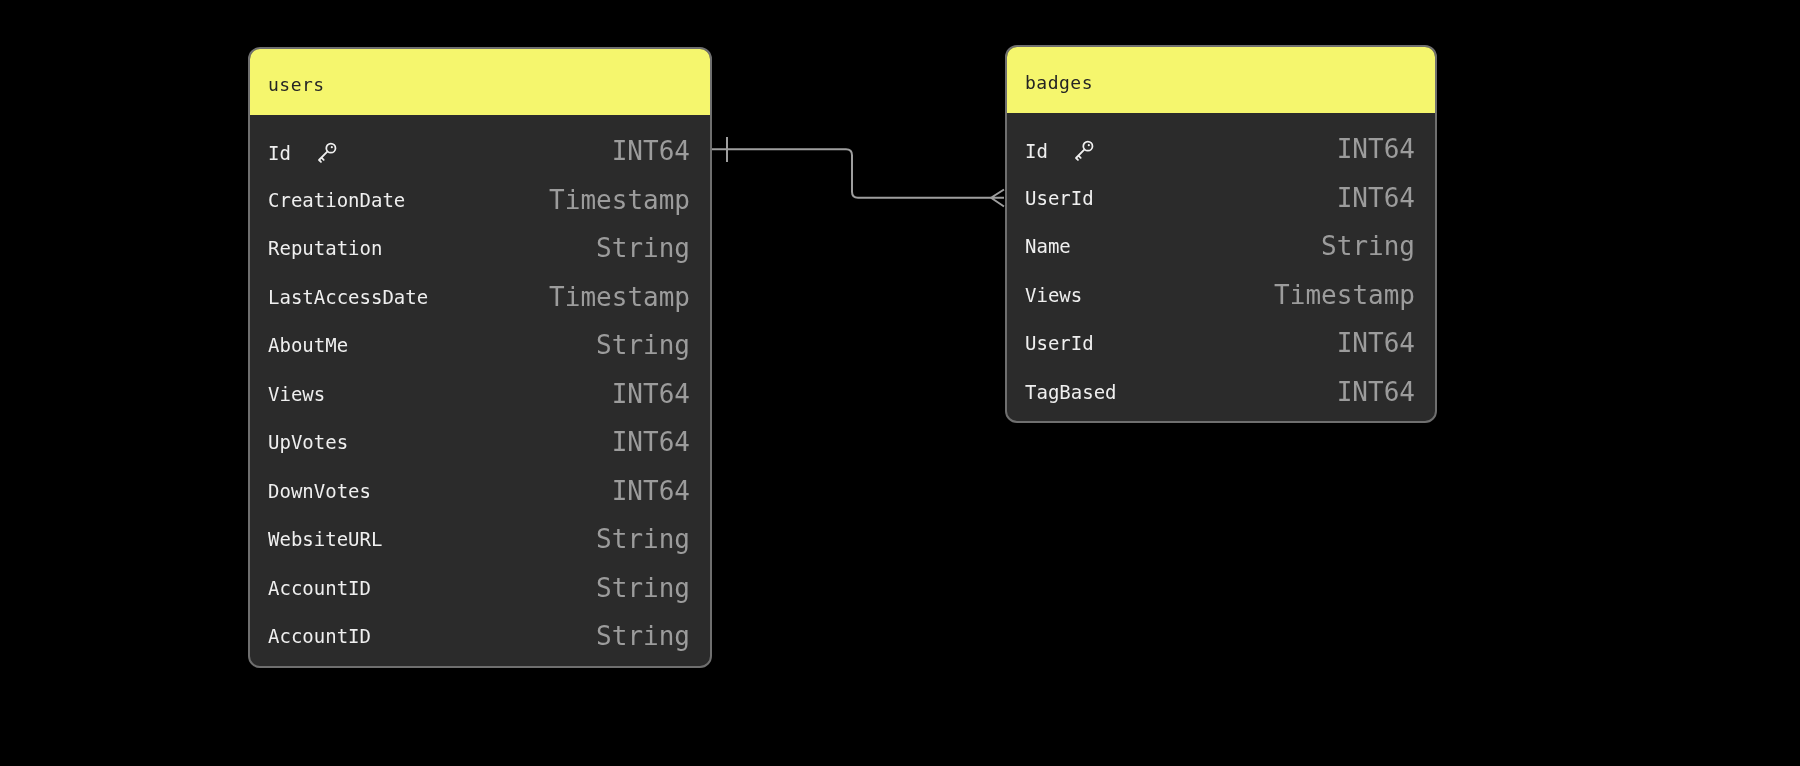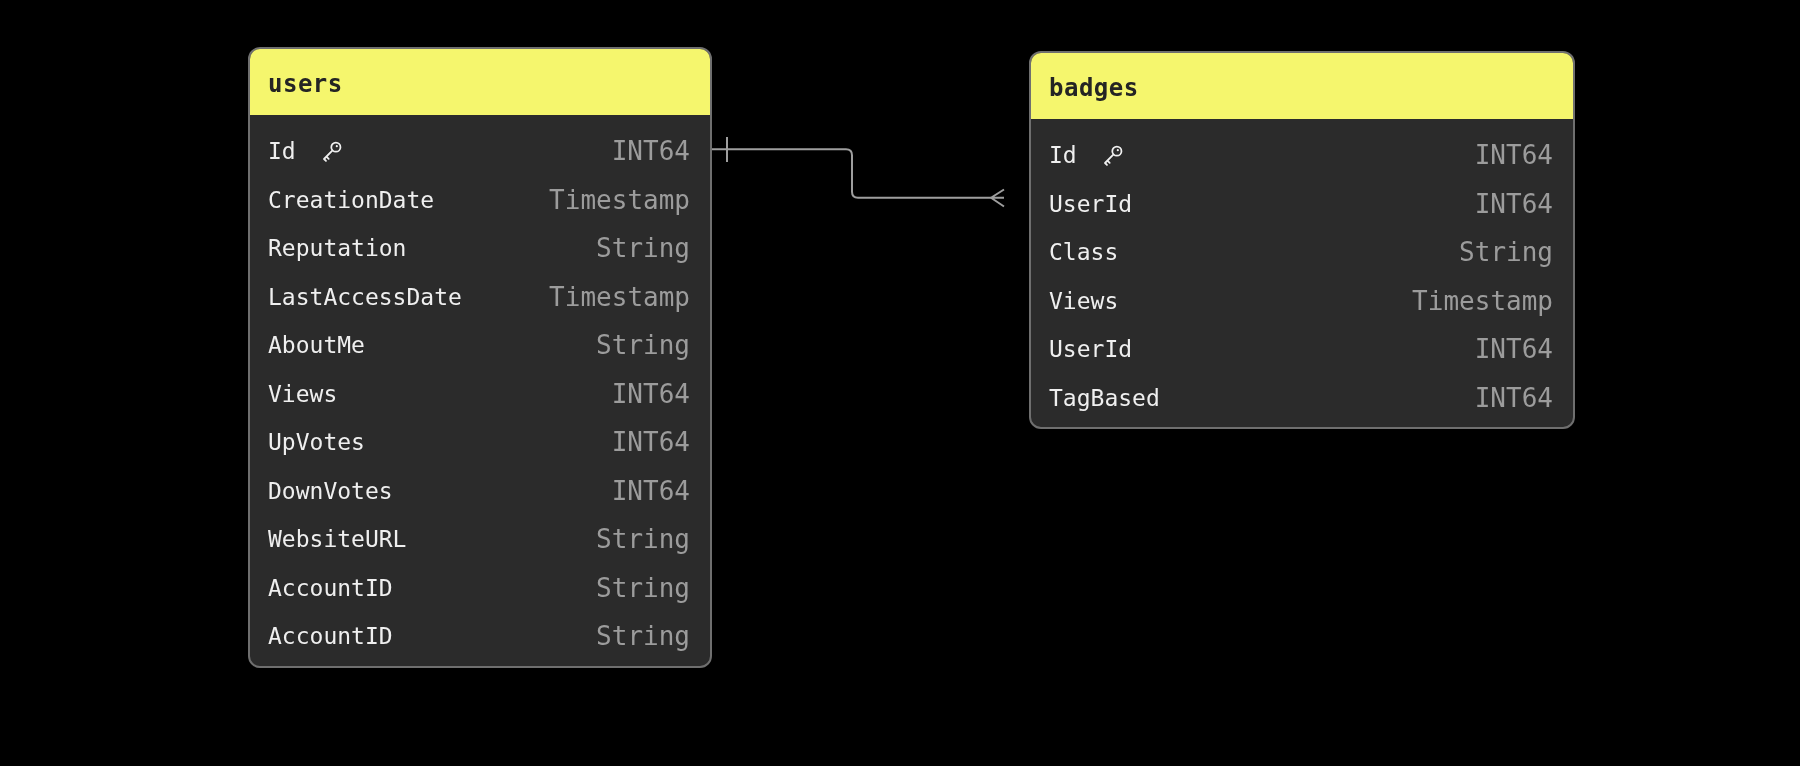--- a/index.html
+++ b/index.html
@@ -31,38 +31,38 @@
     overflow:hidden;
   }
   .thead{
     height:66px;
     background:var(--header-bg);
     display:flex;
     align-items:center;
     padding:4px 0 0 18px;
   }
   .tname{
-    font-size:24px;
-    font-weight:700;
+    font-size:18px;
+    font-weight:400;
     color:var(--header-text);
     letter-spacing:0.5px;
   }
   .tbody{padding:12px 0 5px 0;}
   .row{
     height:48.5px;
     display:flex;
     align-items:center;
     justify-content:space-between;
     padding:0 20px 0 18px;
   }
   .fname{
     display:inline-flex;
-    align-items:flex-start;
+    align-items:flex-end;
     gap:23px;
-    font-size:23px;
+    font-size:19px;
     color:var(--field-color);
     white-space:nowrap;
   }
   .ftype{
     font-size:26px;
     color:var(--type-color);
     white-space:nowrap;
   }
   .key{
     width:25px;height:25px;
@@ -153,21 +153,21 @@
       </div>
 
       <div class="row">
         <span class="fname">AccountID</span>
         <span class="ftype">String</span>
       </div>
 
     </div>
   </div>
 
-  <div class="db-table" style="left:1005px;top:51px;width:546px;margin-left:24px;">
+  <div class="db-table" style="left:1005px;top:45px;width:432px;">
     <div class="thead">
       <span class="tname">badges</span>
     </div>
     <div class="tbody">
 
       <div class="row">
         <span class="fname">
           <span>Id</span>
           <svg class="key" viewBox="0 0 24 24">
             <circle cx="16.2" cy="7.8" r="4.4"></circle>
@@ -177,21 +177,21 @@
         </span>
         <span class="ftype">INT64</span>
       </div>
 
       <div class="row">
         <span class="fname">UserId</span>
         <span class="ftype">INT64</span>
       </div>
 
       <div class="row">
-        <span class="fname">Class</span>
+        <span class="fname">Name</span>
         <span class="ftype">String</span>
       </div>
 
       <div class="row">
         <span class="fname">Views</span>
         <span class="ftype">Timestamp</span>
       </div>
 
       <div class="row">
         <span class="fname">UserId</span>

